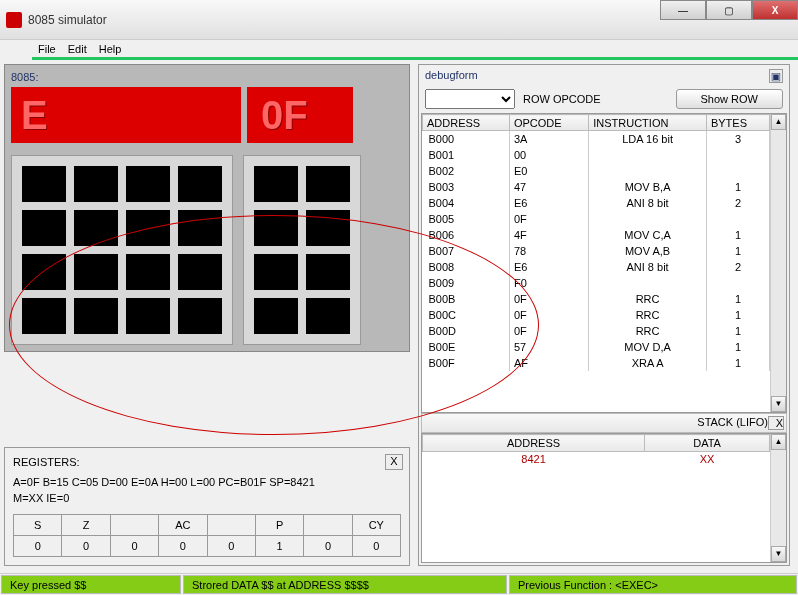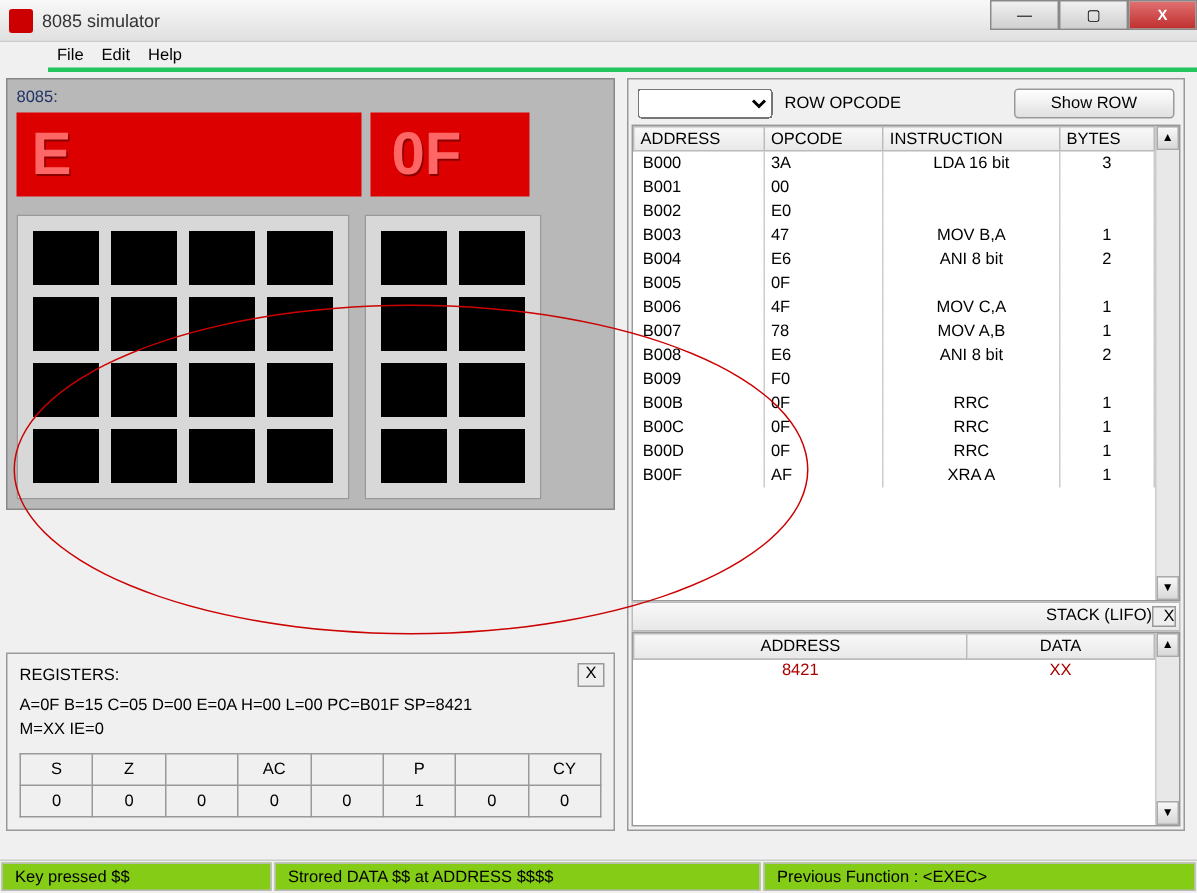--- a/index.html
+++ b/index.html
@@ -1,19 +1,19 @@
 <!DOCTYPE html>
 <html><head>
 <meta charset="utf-8">
 <style>
 * { box-sizing: border-box; margin: 0; padding: 0; font-family: 'Segoe UI', Tahoma, sans-serif; font-size: 11px; }
 body { background: #f0f0f0; width: 798px; height: 595px; overflow: hidden; position: relative; }
 
 
-.titlebar { height: 28px; background: linear-gradient(#f8f8f8, #e0e0e0); border-bottom: 1px solid #ccc; display: flex; align-items: center; padding: 0 6px; position: relative; }
+.titlebar { height: 40px; background: linear-gradient(#f8f8f8, #e0e0e0); border-bottom: 1px solid #ccc; display: flex; align-items: center; padding: 0 6px; position: relative; }
 .titlebar .icon { width: 16px; height: 16px; background: #c00; border-radius: 2px; margin-right: 6px; }
 .title { font-size: 12px; color: #333; }
 .winbtns { position: absolute; right: 0; top: 0; display: flex; }
 .winbtn { width: 46px; height: 20px; border: 1px solid #888; background: linear-gradient(#f0f0f0,#d0d0d0); display: flex; align-items: center; justify-content: center; font-size: 10px; }
 .winbtn.close { background: linear-gradient(#e07070,#c03030); color: #fff; font-weight: bold; }
 
 
 .menubar { height: 20px; background: #f0f0f0; display: flex; align-items: center; padding: 0 6px; gap: 12px; border-bottom: 3px solid #22c55e; margin-left: 32px; }
 .menubar span { cursor: default; }
 
@@ -177,20 +177,24 @@
               <td>0</td>
               <td>0</td>
             </tr>
       </tbody>
         </table>
     </div>
   </div>
 
   <div class="rightcol">
     <div class="debugpane">
+      <div class="debugtitle">
+        <span>debugform</span>
+        <span class="box">▣</span>
+      </div>
       <div class="rowctrl">
         <select></select>
         <span class="rowlabel">ROW OPCODE</span>
         <button class="showrow">Show ROW</button>
       </div>
       <div class="memtable">
         <table>
           <thead>
               <tr id="mem-head">
                 <th>ADDRESS</th>
@@ -272,20 +276,26 @@
                 <td class="c">RRC</td>
                 <td class="c">1</td>
               </tr>
               <tr>
                 <td>B00D</td>
                 <td>0F</td>
                 <td class="c">RRC</td>
                 <td class="c">1</td>
               </tr>
               <tr>
+                <td>B00E</td>
+                <td>57</td>
+                <td class="c">MOV D,A</td>
+                <td class="c">1</td>
+              </tr>
+              <tr>
                 <td>B00F</td>
                 <td>AF</td>
                 <td class="c">XRA A</td>
                 <td class="c">1</td>
               </tr>
             </tbody>
         </table>
         <div class="scroll">
           <div class="up">▲</div>
           <div class="dn">▼</div>

